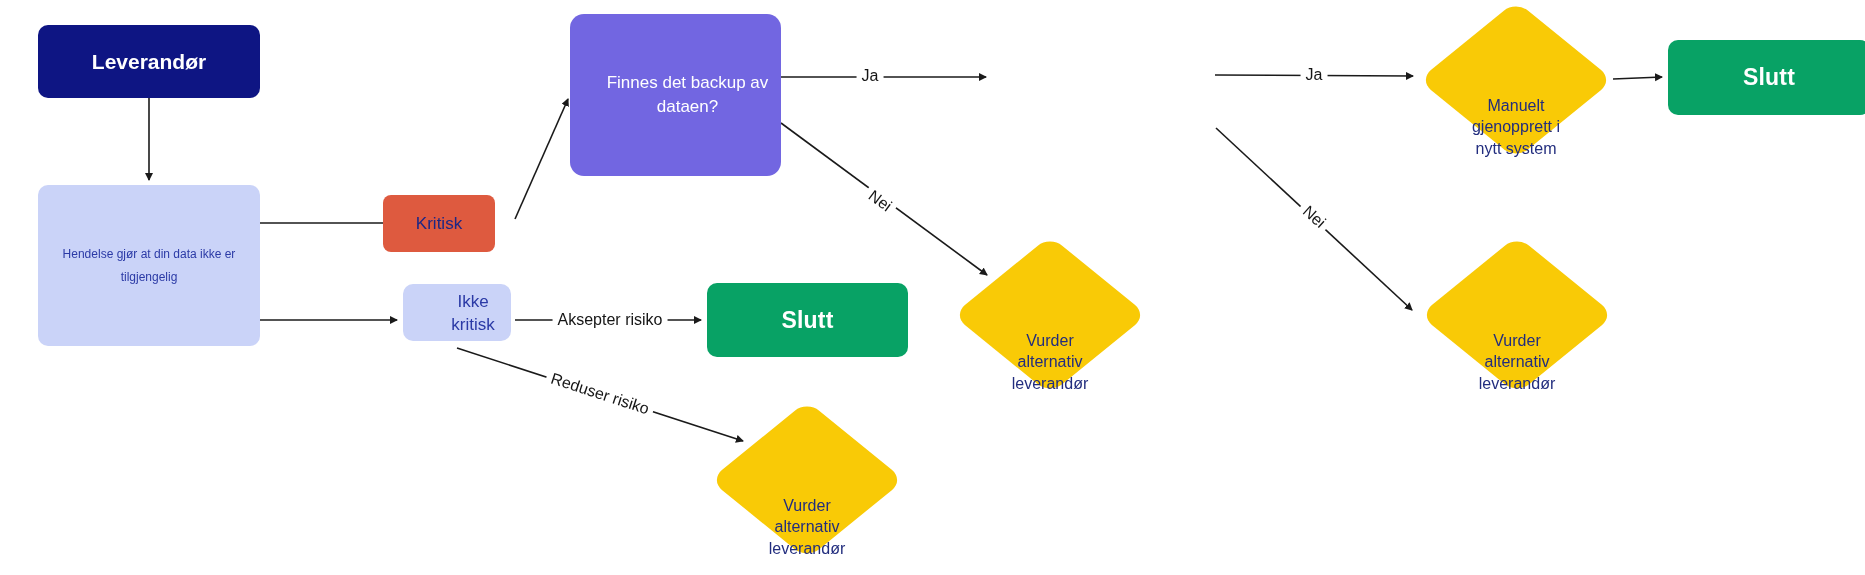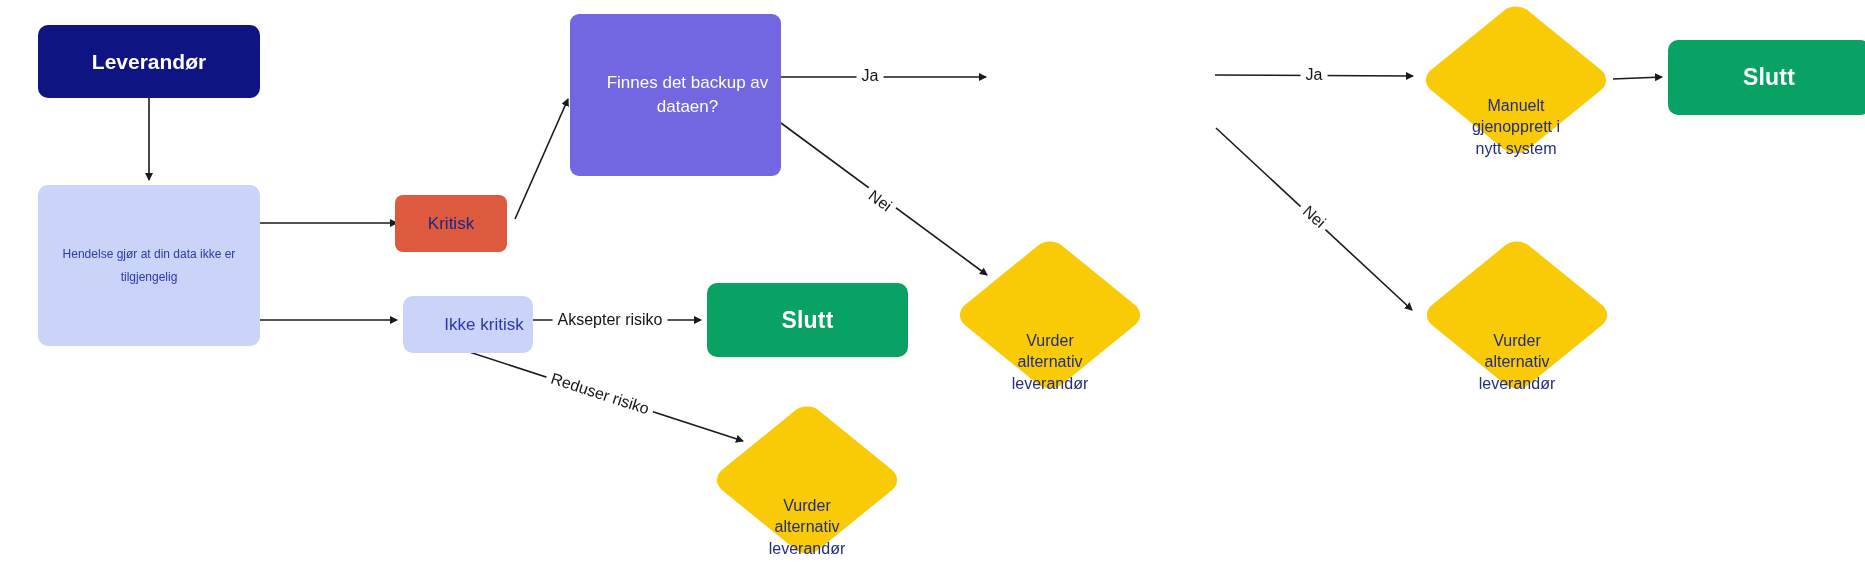--- a/index.html
+++ b/index.html
@@ -12,43 +12,43 @@
   .canvas{position:relative; width:1865px; height:575px; background:#ffffff; overflow:hidden;margin-left:20px;}
 
   .wires{position:absolute; left:0; top:0; width:1865px; height:575px; z-index:1; pointer-events:none;}
   .wires line{stroke:var(--arrow); stroke-width:1.6;}
 
   .node{position:absolute; z-index:2;}
   .rect{display:flex; align-items:center; justify-content:center; text-align:center; border-radius:10px;}
   .navy{background:var(--navy);}
   .lav{background:var(--lavender);}
   .redbg{background:var(--red); border-radius:8px;}
-  .purple{background:var(--purple); border-radius:9px;padding-left:24px;}
+  .purple{background:var(--purple); border-radius:14px;padding-left:24px;}
   .greenbg{background:var(--green);justify-content:center;}
 
   .rlabel{display:block; text-align:center;}
   .t-white-bold{color:var(--text_on_dark); font-weight:bold; font-size:21px;}
   .t-slutt{color:var(--text_on_dark); font-weight:bold; font-size:23px; letter-spacing:.2px;}
   .t-lav{color:var(--text_on_light); font-size:12px; line-height:23px; max-width:212px;}
   .t-red{color:#1C2786; font-size:17px;}
   .t-purple{color:var(--text_on_dark); font-size:17px; line-height:24px; max-width:192px;}
 
   .diamond{z-index:2;}
   .dshape{position:absolute; left:50%; top:50%; width:112px; height:112px;
           background:var(--yellow); border-radius:14px;
           transform:translate(-50%,-50%) scale(1.228,1) rotate(45deg);}
   .dlabel{position:absolute; inset:0; display:flex; align-items:flex-end; justify-content:center;
           text-align:center; color:var(--text_on_shape); font-size:16px; line-height:21.5px;}
   .dlabel span{display:block; max-width:112px;}
 
   
   .n-leverandor{left:18px;  top:25px;  width:222px; height:73px;}
   .n-hendelse  {left:18px;  top:185px; width:222px; height:161px;}
-  .n-kritisk   {left:375px; top:195px; width:112px; height:57px;}
-  .n-ikke      {left:383px; top:296px; width:130px; height:57px;padding-left:32px;}
+  .n-kritisk   {left:363px; top:195px; width:112px; height:57px;}
+  .n-ikke      {left:383px; top:284px; width:108px; height:57px;padding-left:32px;}
   .n-backup    {left:550px; top:14px;  width:211px; height:162px;}
   .n-lesbar    {left:972px; top:17px;  width:223px; height:161px;}
   .n-slutt-top {left:1648px;top:40px;  width:202px; height:75px;}
   .n-slutt-mid {left:687px; top:283px; width:201px; height:74px;}
   .n-manuelt   {left:1399px;top:1px;   width:194px; height:158px;}
   .n-vurder-mid{left:933px; top:236px; width:194px; height:158px;}
   .n-vurder-rt {left:1400px;top:236px; width:194px; height:158px;}
   .n-vurder-bt {left:690px; top:401px; width:194px; height:158px;}
 
   

